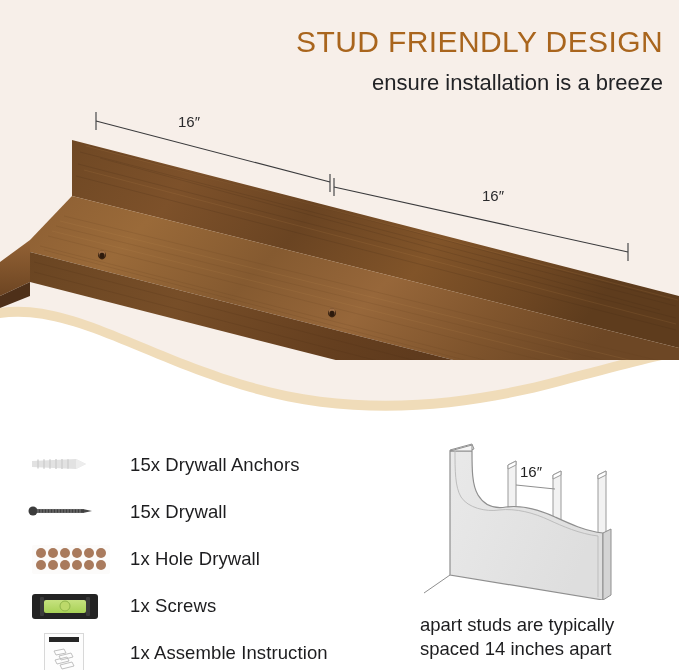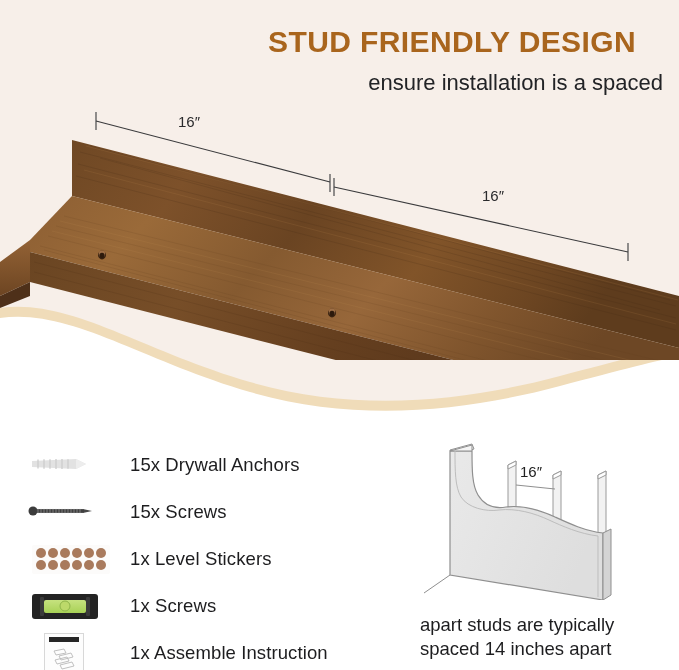--- a/index.html
+++ b/index.html
@@ -14,22 +14,22 @@
   
   .top-panel {
     position:absolute; left:0; top:0; width:679px; height:430px;
     background:#f7efe9; overflow:hidden;
   }
   .wave-svg { position:absolute; left:0; top:280px; width:679px; height:150px; }
 
   
   .title {
     position:absolute; left:268px; top:26px; width:395px;
-    text-align:left;
-    font-size:30px; font-weight:bold; letter-spacing:.4px;
+    text-align:right;
+    font-size:30px; font-weight:normal; letter-spacing:.4px;
     color:#a9651d; line-height:1.05;
     white-space:nowrap;
   }
   .subtitle {
     position:absolute; left:240px; top:70px; width:423px;
     text-align:right;
     font-size:22px; font-weight:400; color:#222326; line-height:1.2;
     white-space:nowrap;
   }
 
@@ -209,21 +209,21 @@
         <line x1="334" y1="78" x2="334" y2="96"></line>
         <line x1="334" y1="87" x2="628" y2="152"></line>
         <line x1="628" y1="143" x2="628" y2="161"></line>
       </g>
     </svg>
 
     <div class="dim-label" id="dim-a">16″</div>
     <div class="dim-label" id="dim-b">16″</div>
 
     <h1 class="title">STUD FRIENDLY DESIGN</h1>
-    <p class="subtitle">ensure installation is a spaced</p>
+    <p class="subtitle">ensure installation is a breeze</p>
   </div>
 
   <div class="bottom"></div>
 
   <div class="acc-list">
 
     <div class="acc-row">
       <div class="acc-icon">
         <svg class="ico-anchor" viewBox="0 0 64 16">
           <path d="M2,5 L46,3 L56,8 L46,13 L2,11 Z" fill="#e2e2e2"></path>
@@ -259,41 +259,41 @@
               <path d="M37,2.9 L37,7.1"></path>
             <path d="M40,2.9 L40,7.1"></path>
               <path d="M43,2.9 L43,7.1"></path>
             <path d="M46,2.9 L46,7.1"></path>
               <path d="M49,2.9 L49,7.1"></path>
             <path d="M52,2.9 L52,7.1"></path>
           </g>
           <path d="M56,3.3 L64,5 L56,6.7 Z" fill="#474747"></path>
         </svg>
       </div>
-      <span class="acc-label">15x Screws</span>
+      <span class="acc-label">15x Drywall</span>
     </div>
 
     <div class="acc-row">
       <div class="acc-icon">
         <div class="ico-stick">
           <i></i>
             <i></i>
             <i></i>
             <i></i>
             <i></i>
             <i></i>
           <i></i>
             <i></i>
             <i></i>
             <i></i>
             <i></i>
             <i></i>
         </div>
       </div>
-      <span class="acc-label">1x Level Stickers</span>
+      <span class="acc-label">1x Hole Drywall</span>
     </div>
 
     <div class="acc-row">
       <div class="acc-icon">
         <div class="ico-level">
           <span class="cap"></span>
           <span class="vial"></span>
           <span class="cap"></span>
         </div>
       </div>

